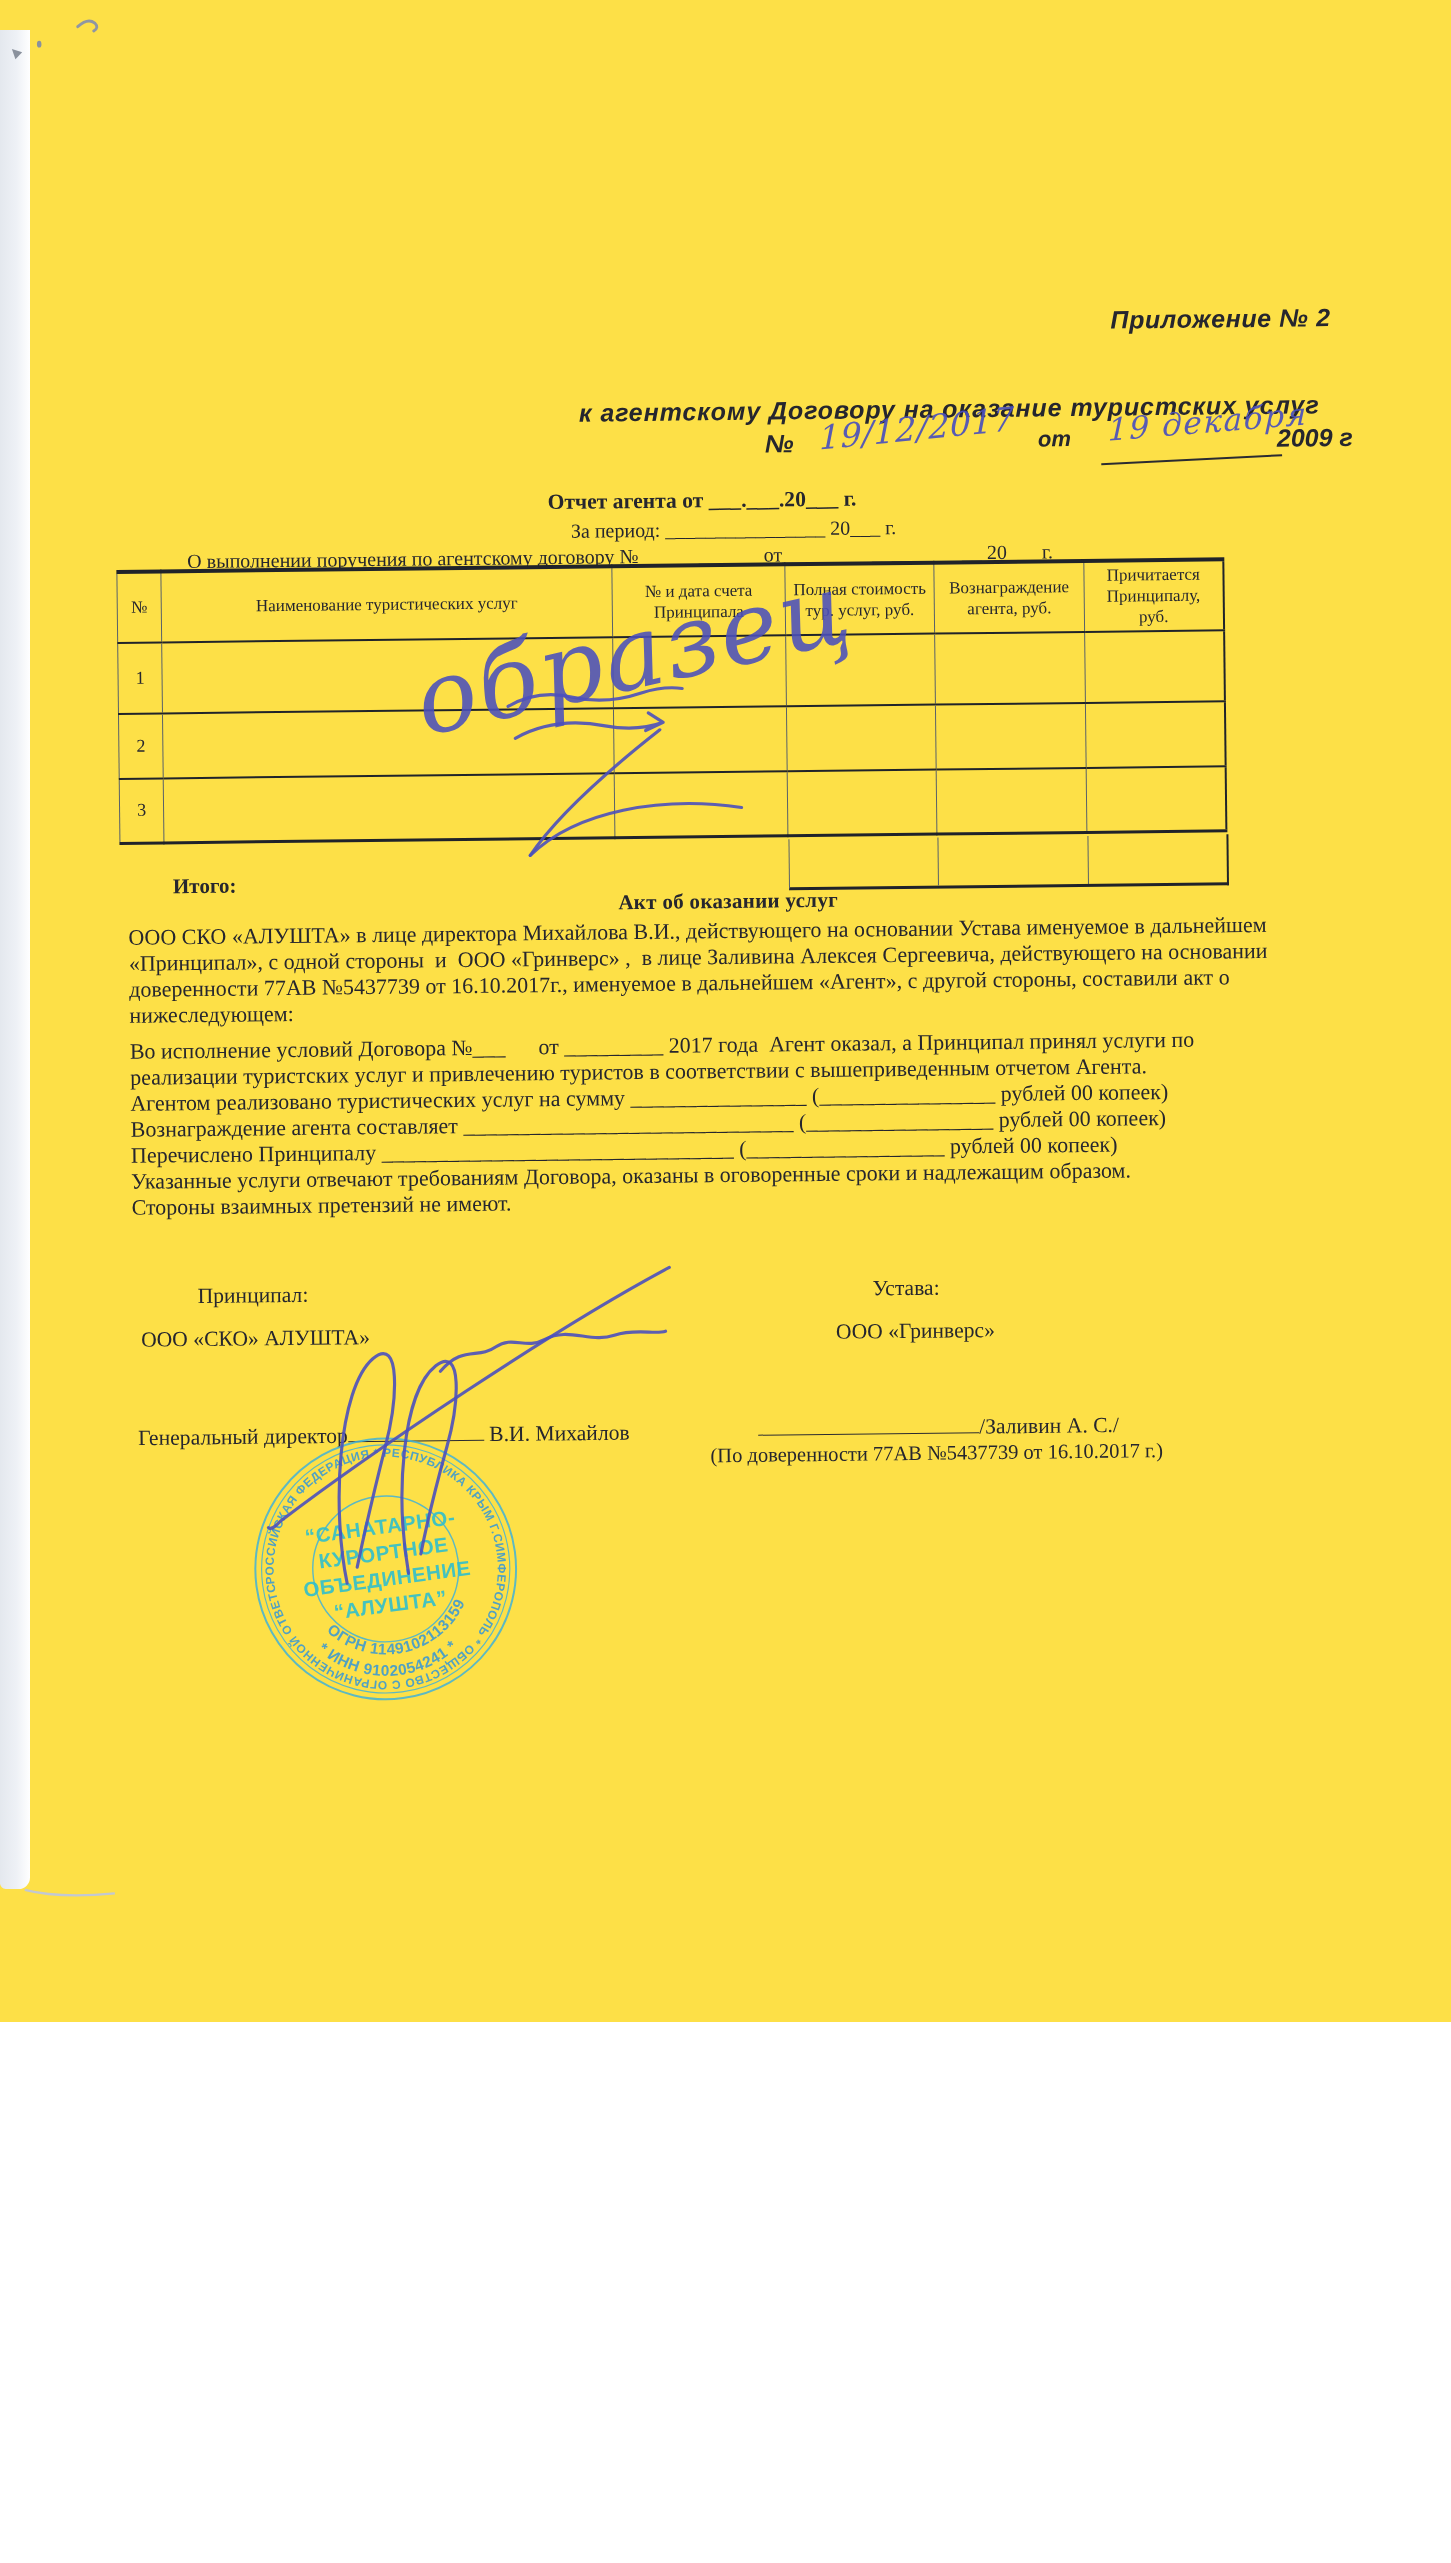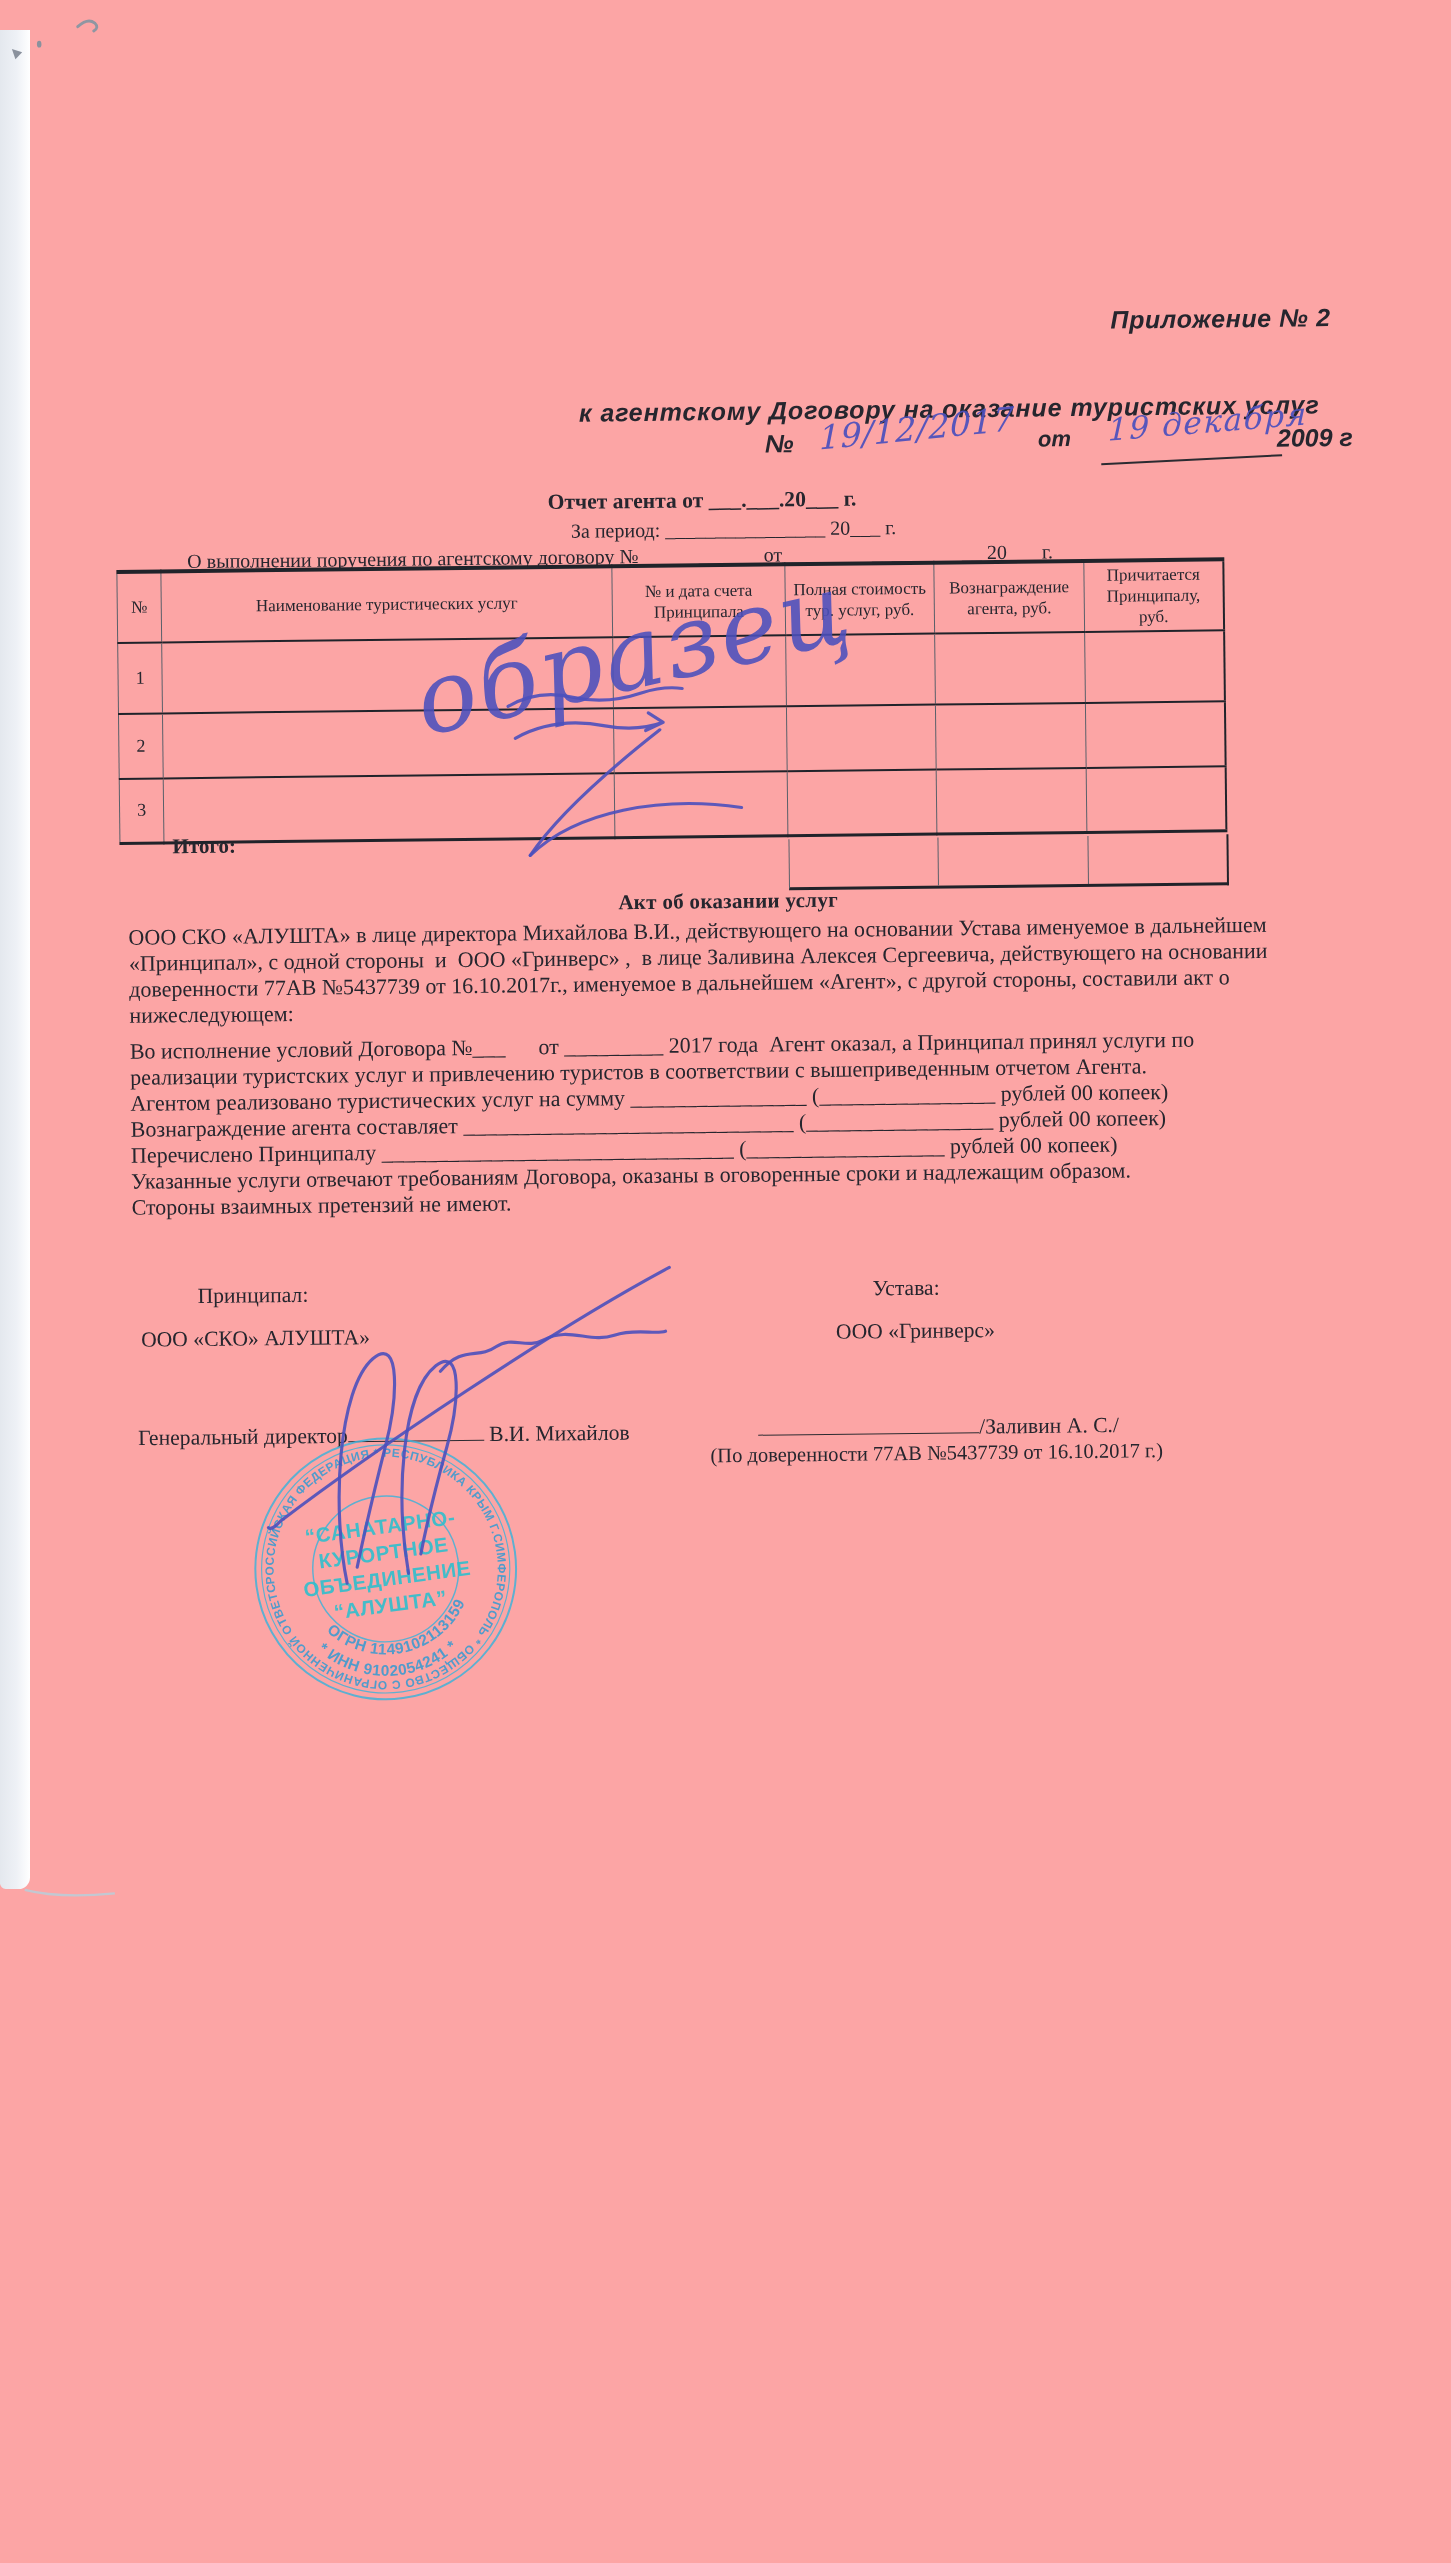--- a/index.html
+++ b/index.html
@@ -2,21 +2,21 @@
 <html style="--ink: #4b50bd; --stamp: #41b2d8; --text: #26262e;font-size:9px"><head>
 <meta charset="utf-8">
 <style>
   :root{
     --ink:#4b50bd;
     --stamp:#41b2d8;
     --text:#26262e;
   }
   html,body{margin:0;padding:0;background:#ffffff;}
   #page{
-    position:relative;width:1452px;height:2563px;background:#fca5a5;
+    position:relative;width:1452px;height:2022px;background:#fde047;
     overflow:hidden;font-family:"Liberation Serif",serif;color:var(--text);
   }
   
   #band{
     position:absolute;left:0;top:30px;width:30px;height:1859px;
     background:linear-gradient(90deg,#e4e8ee 0%,#eef1f6 55%,#ffffff 100%);
     border-radius:0 0 11.4px 5.7px;
   }
   #doc{position:absolute;left:0;top:0;width:1452px;height:2563px;
     transform:rotate(-0.65deg);transform-origin:726px 712px;}
@@ -45,21 +45,21 @@
   table.rpt tr.r2{height:65px;}
   table.rpt tr.r3{height:65px;}
   table.rpt tr.r td{border-top:2.8px solid #20232a;}
   td.th{font-size:17px;line-height:21px;padding:2.3px 5.7px;font-weight:normal;}
   td.num{font-size:18px;}
   #totals-box{position:absolute;left:787px;top:840px;width:437px;height:48px;
     display:grid;grid-template-columns:149px 150px 139px;
     border-left:1.1px solid #59606a;border-right:2.3px solid #20232a;border-bottom:3.4px solid #20232a;}
   #totals-box .tc{border-right:1.1px solid #59606a;}
   #totals-box .tc:last-child{border-right:none;}
-  #totals-label{left:171px;top:828px;font-size:21px;font-weight:bold;}
+  #totals-label{left:171px;top:868px;font-size:21px;font-weight:bold;}
   #act-title{left:0;top:889px;width:1452px;text-align:center;font-weight:bold;font-size:21px;letter-spacing:0.3px;}
   #act{position:absolute;left:126px;top:918px;font-size:22px;line-height:26px;}
   .bl{white-space:pre;}
   .bl.p2{margin-top:10.3px;}
   
   #f-principal{left:191px;top:1278px;font-size:21.6px;}
   #f-agent{left:866px;top:1278px;font-size:21.6px;}
   #f-pcompany{left:134px;top:1321px;font-size:21.6px;}
   #f-acompany{left:829px;top:1321px;font-size:21.6px;}
   #f-dirline{left:130px;top:1418px;font-size:21.6px;}

